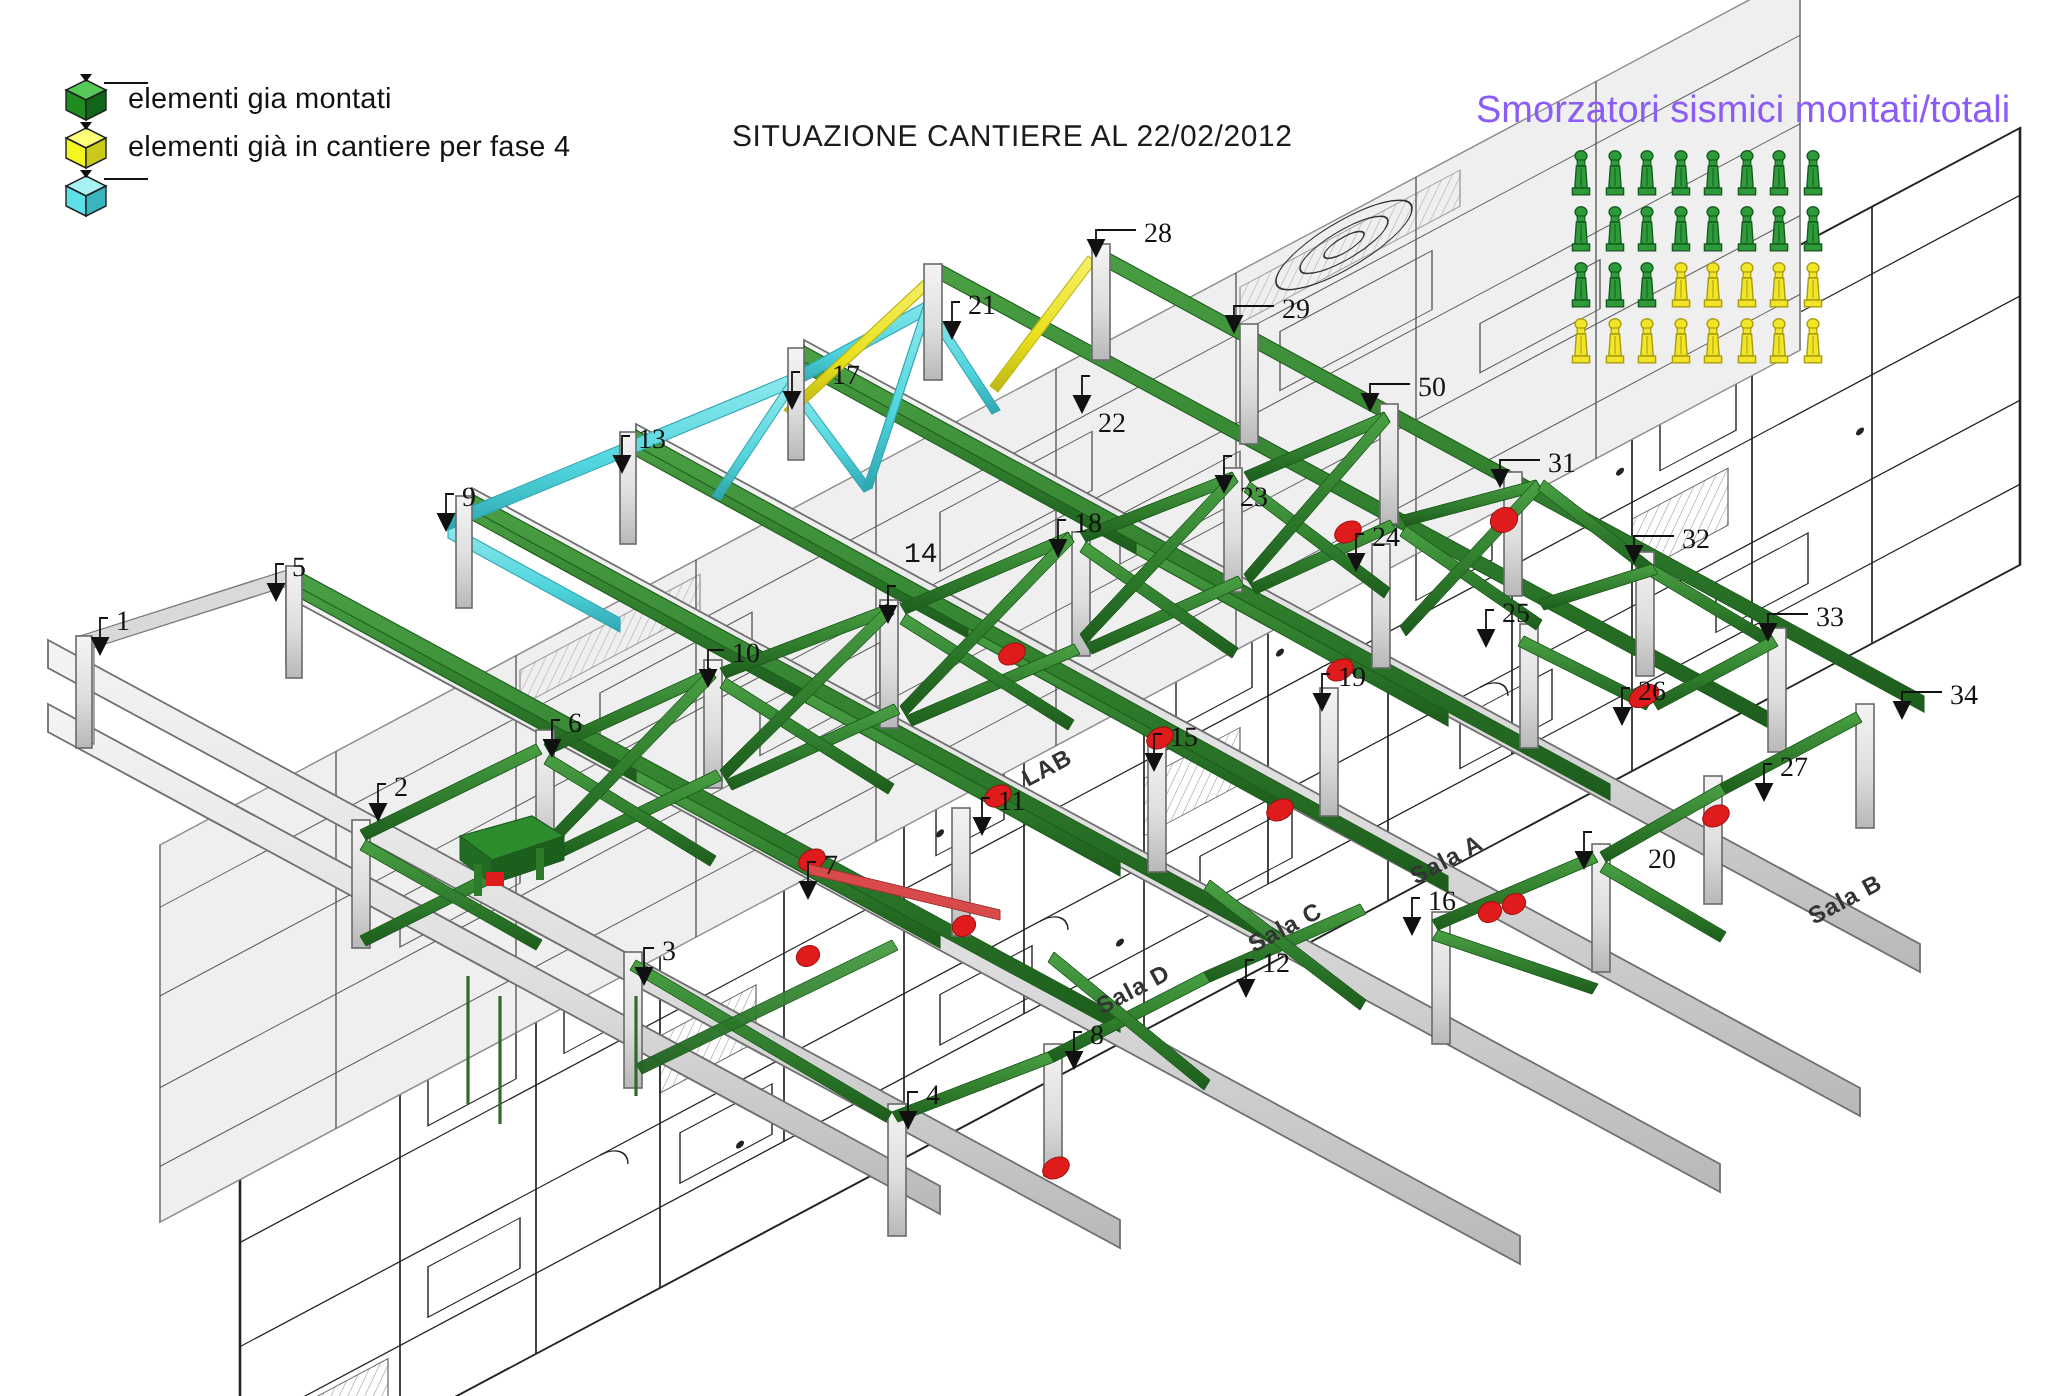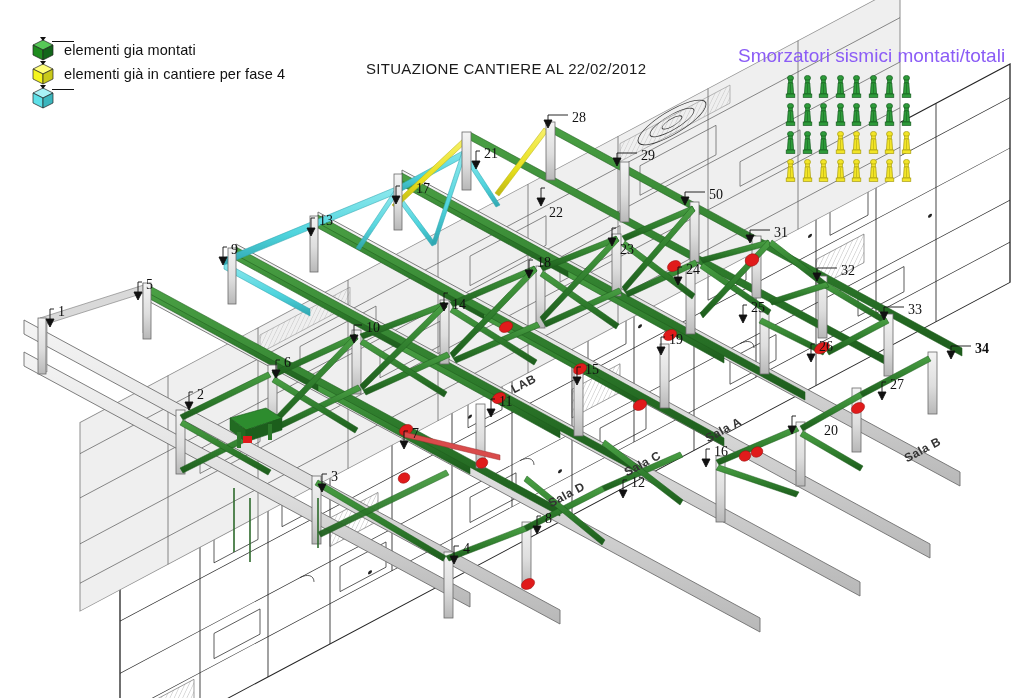--- a/index.html
+++ b/index.html
@@ -536,41 +536,41 @@
       <div class="callout" style="left: 463px; top: 542px;">4</div>
       <div class="callout" style="left: 146px; top: 278px;">5</div>
       <div class="callout" style="left: 284px; top: 356px;">6</div>
       <div class="callout" style="left: 412px; top: 427px;">7</div>
       <div class="callout" style="left: 545px; top: 512px;">8</div>
       <div class="callout" style="left: 231px; top: 243px;">9</div>
       <div class="callout" style="left: 366px; top: 321px; text-align: right;">10</div>
       <div class="callout" style="left: 499px; top: 395px;">11</div>
       <div class="callout" style="left: 631px; top: 476px;">12</div>
       <div class="callout" style="left: 319px; top: 214px;">13</div>
-      <div class="callout" style="left: 452px; top: 298px;">14</div>
+      <div class="callout" style="left: 452px; top: 271px; font-family: Liberation Mono, monospace;">14</div>
       <div class="callout" style="left: 585px; top: 363px;">15</div>
       <div class="callout" style="left: 714px; top: 445px;">16</div>
       <div class="callout" style="left: 404px; top: 182px; padding-left: 12px;">17</div>
       <div class="callout" style="left: 537px; top: 256px;">18</div>
       <div class="callout" style="left: 669px; top: 333px;">19</div>
       <div class="callout" style="left: 800px; top: 424px; margin-left: 24px;">20</div>
       <div class="callout" style="left: 484px; top: 147px; text-align: right;">21</div>
       <div class="callout" style="left: 549px; top: 184px; margin-top: 22px;">22</div>
       <div class="callout" style="left: 620px; top: 224px; margin-top: 19px;">23</div>
       <div class="callout" style="left: 686px; top: 263px;">24</div>
       <div class="callout" style="left: 751px; top: 301px;">25</div>
       <div class="callout" style="left: 819px; top: 340px;">26</div>
       <div class="callout" style="left: 890px; top: 378px; font-family: Liberation Serif, serif;">27</div>
       <div class="callout" style="left: 572px; top: 111px;">28</div>
       <div class="callout" style="left: 641px; top: 149px;">29</div>
       <div class="callout" style="left: 709px; top: 188px;">50</div>
       <div class="callout" style="left: 774px; top: 226px;">31</div>
       <div class="callout" style="left: 841px; top: 264px;">32</div>
       <div class="callout" style="left: 908px; top: 303px;">33</div>
-      <div class="callout" style="left: 975px; top: 342px; font-weight: bold;">34</div>
+      <div class="callout" style="left: 975px; top: 342px;">34</div>
     </div>
 
   <div id="room-layer">
       <div class="room-label" style="left: 512px; top: 383px; transform: rotate(-28deg); transform-origin: left center;">LAB</div>
       <div class="room-label" style="left: 706px; top: 432px; transform: rotate(-28deg); transform-origin: left center;">Sala A</div>
       <div class="room-label" style="left: 625px; top: 466px; transform: rotate(-28deg); transform-origin: left center;">Sala C</div>
       <div class="room-label" style="left: 549px; top: 497px; transform: rotate(-28deg); transform-origin: left center;">Sala D</div>
       <div class="room-label" style="left: 905px; top: 452px; transform: rotate(-28deg); transform-origin: left center;">Sala B</div>
     </div>
 

